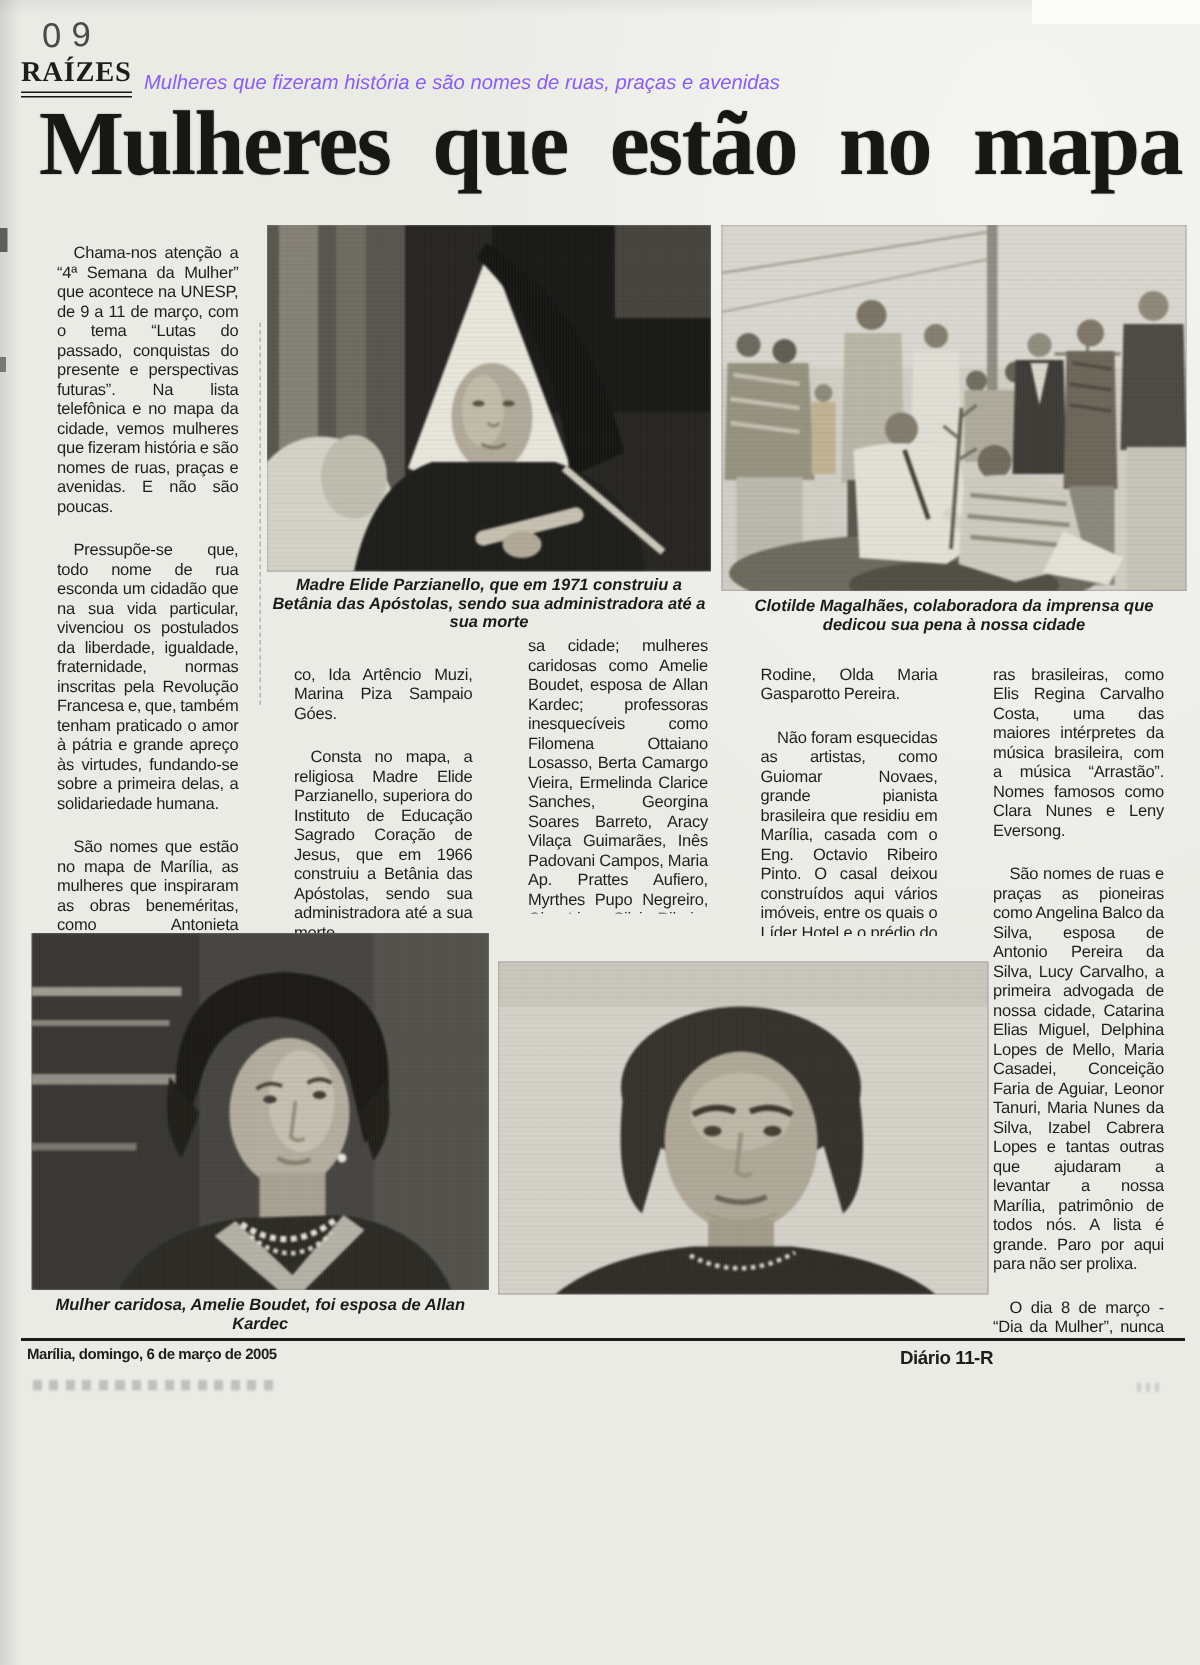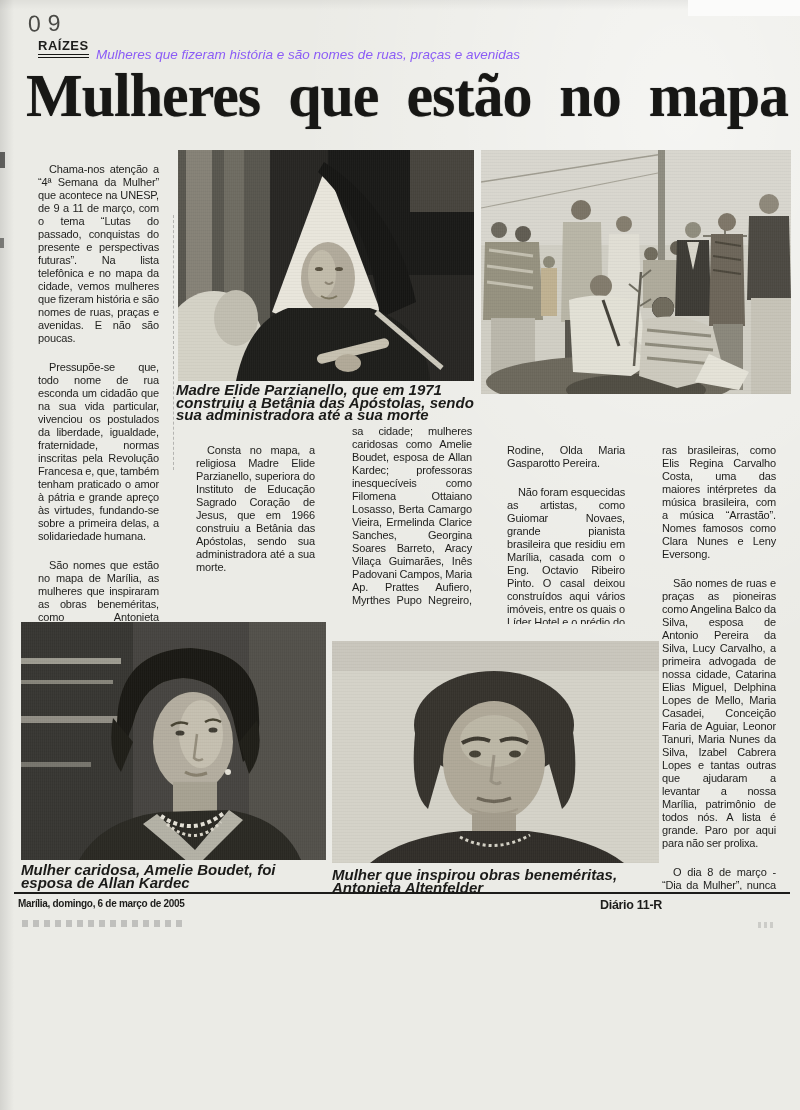--- a/index.html
+++ b/index.html
@@ -8,22 +8,22 @@
     font-family:"Liberation Sans",sans-serif;color:#1d1d1b;}
   .page::before{content:"";position:absolute;inset:0;pointer-events:none;
     background:linear-gradient(90deg,rgba(0,0,0,.10),rgba(0,0,0,0) 14px),
                linear-gradient(180deg,rgba(0,0,0,.05),rgba(0,0,0,0) 10px),
                radial-gradient(ellipse at 85% 10%,rgba(255,255,255,.5),rgba(255,255,255,0) 40%);}
   .abs{position:absolute;}
 
   
   .pagenum{left:28px;top:10px;font-size:23px;letter-spacing:7px;color:#4a4a46;
     transform:rotate(-2deg);font-weight:400;}
-  .section{left:38px;top:38px;font-family:Liberation Sans, sans-serif;font-weight:bold;
-    font-size:13px;letter-spacing:.5px;border-bottom:4px double #161614;padding-bottom:1px;}
+  .section{left:14px;top:38px;font-family:Liberation Serif, serif;font-weight:bold;
+    font-size:19px;letter-spacing:.5px;border-bottom:4px double #161614;padding-bottom:1px;}
   .kicker{left:96px;top:47px;font-style:italic;font-size:13.5px;color:#8b5cf6;}
   .headline{left:26px;top:64px;width:762px;font-family:"Liberation Serif",serif;
     font-weight:bold;font-size:60px;line-height:62px;color:#171715;letter-spacing:-1px;
     white-space:nowrap;text-align:justify;text-align-last:justify;
     transform:scaleY(1.02);transform-origin:top left;text-shadow:0 0 1px rgba(20,20,20,.55);}
 
   
   .col{font-size:11px;line-height:13px;text-align:justify;letter-spacing:-.15px;
     word-spacing:-.3px;overflow:hidden;color:#1e1e1c;}
   .col p{margin:16px;}
@@ -39,22 +39,22 @@
   
   .photo{overflow:hidden;background:#888;}
   .photo svg{display:block;filter:blur(.6px) contrast(.96);}
   .grain{position:absolute;inset:0;pointer-events:none;opacity:.5;
     background-image:repeating-linear-gradient(0deg,rgba(0,0,0,.05) 0 1px,rgba(0,0,0,0) 1px 3px),
       repeating-linear-gradient(90deg,rgba(255,255,255,.05) 0 1px,rgba(255,255,255,0) 1px 2px);}
   .ph-nun{left:178px;top:150px;width:296px;height:231px;}
   .ph-group{left:481px;top:150px;width:310px;height:244px;}
   .ph-amelie{left:21px;top:622px;width:305px;height:238px;}
   .ph-anton{left:332px;top:641px;width:327px;height:222px;}
-  .caption{font-weight:bold;font-style:italic;font-size:15px;line-height:12.5px;
-    text-align:left;color:#1b1b19;}
+  .caption{font-weight:bold;font-style:italic;font-size:11px;line-height:12.5px;
+    text-align:center;color:#1b1b19;}
   .cap1{left:176px;top:384px;width:300px;}
   .cap2{left:481px;top:398px;width:310px;}
   .cap3{left:21px;top:864px;width:305px;}
   .cap4{left:332px;top:869px;width:327px;}
 
   
   .rule{left:14px;top:892px;width:776px;height:2px;background:#1c1c1a;}
   .footer-left{left:18px;top:898px;font-weight:bold;font-size:10px;letter-spacing:-.3px;}
   .footer-right{left:600px;top:898px;width:190px;text-align:left;font-weight:bold;
     font-size:12.5px;letter-spacing:-.3px;}
@@ -161,22 +161,24 @@
       <circle cx="182" cy="158" r="11" fill="#6e6optional"></circle>
       <circle cx="182" cy="158" r="11" fill="#6e695b"></circle>
       <path d="M162 170 Q200 160 232 178 L244 226 L196 238 L158 226 Z" fill="#cfccc0"></path>
       <path d="M166 180 l64 6 M164 194 l68 6 M166 208 l66 6" stroke="#8f8b7c" stroke-width="3"></path>
       <path d="M228 204 L268 222 L258 240 L214 232 Z" fill="#e8e6db"></path>
       <line x1="160" y1="122" x2="153" y2="216" stroke="#5e5b50" stroke-width="2.5"></line>
       <path d="M160 128 l10 -8 M158 142 l-10 -8 M159 156 l11 -7" stroke="#6e6b5e" stroke-width="2"></path>
     </svg>
     <div class="grain"></div>
   </div>
+  <div class="abs caption cap2">Clotilde Magalhães, colaboradora da imprensa que dedicou sua pena à nossa cidade</div>
 
   <div class="abs col c2">
+    <p>co, Ida Artêncio Muzi, Marina Piza Sampaio Góes.</p>
     <p class="ind">Consta no mapa, a religiosa Madre Elide Parzianello, superiora do Instituto de Educação Sagrado Coração de Jesus, que em 1966 construiu a Betânia das Apóstolas, sendo sua administradora até a sua morte.</p>
   </div>
   <div class="abs col c3">
     <p>sa cidade; mulheres caridosas como Amelie Boudet, esposa de Allan Kardec; professoras inesquecíveis como Filomena Ottaiano Losasso, Berta Camargo Vieira, Ermelinda Clarice Sanches, Georgina Soares Barreto, Aracy Vilaça Guimarães, Inês Padovani Campos, Maria Ap. Prattes Aufiero, Myrthes Pupo Negreiro, Olga Lima, Silvia Ribeiro de Carvalho, Oracina Corrêa de Moraes</p>
   </div>
   <div class="abs col c4">
     <p>Rodine, Olda Maria Gasparotto Pereira.</p>
     <p class="ind">Não foram esquecidas as artistas, como Guiomar Novaes, grande pianista brasileira que residiu em Marília, casada com o Eng. Octavio Ribeiro Pinto. O casal deixou construídos aqui vários imóveis, entre os quais o Líder Hotel e o prédio do Tênis Clube na av. Sampaio Vidal, 676.</p>
     <p class="ind">Também, grandes canto-</p>
   </div>
@@ -235,21 +237,20 @@
       <ellipse cx="183" cy="113" rx="6" ry="3.5" fill="#433e32"></ellipse>
       <path d="M162 114 L159 140 q5 5 10 1" stroke="#9a9383" stroke-width="3" fill="none"></path>
       <path d="M145 157 q17 7 34 0" stroke="#6b6455" stroke-width="3.5" fill="none"></path>
       <path d="M138 168 q24 10 48 0" stroke="#a49c8b" stroke-width="2" fill="none"></path>
       <rect x="140" y="172" width="44" height="30" fill="#a49d8c"></rect>
       <path d="M38 222 Q70 196 130 190 L196 190 Q262 198 292 222 Z" fill="#2e2b25"></path>
       <path d="M128 196 Q162 214 198 194" stroke="#d9d6ca" stroke-width="3" stroke-dasharray="3 3" fill="none"></path>
     </svg>
     <div class="grain"></div>
   </div>
-  <div class="abs caption cap4">Mulher que inspirou obras beneméritas, Antonieta Altenfelder</div>
 
   <div class="abs rule"></div>
   <div class="abs footer-left">Marília, domingo, 6 de março de 2005</div>
   <div class="abs footer-right">Diário 11-R</div>
   <div class="abs smudge"></div>
   <div class="abs smudge2"></div>
 
 </div>
 
 </body></html>

